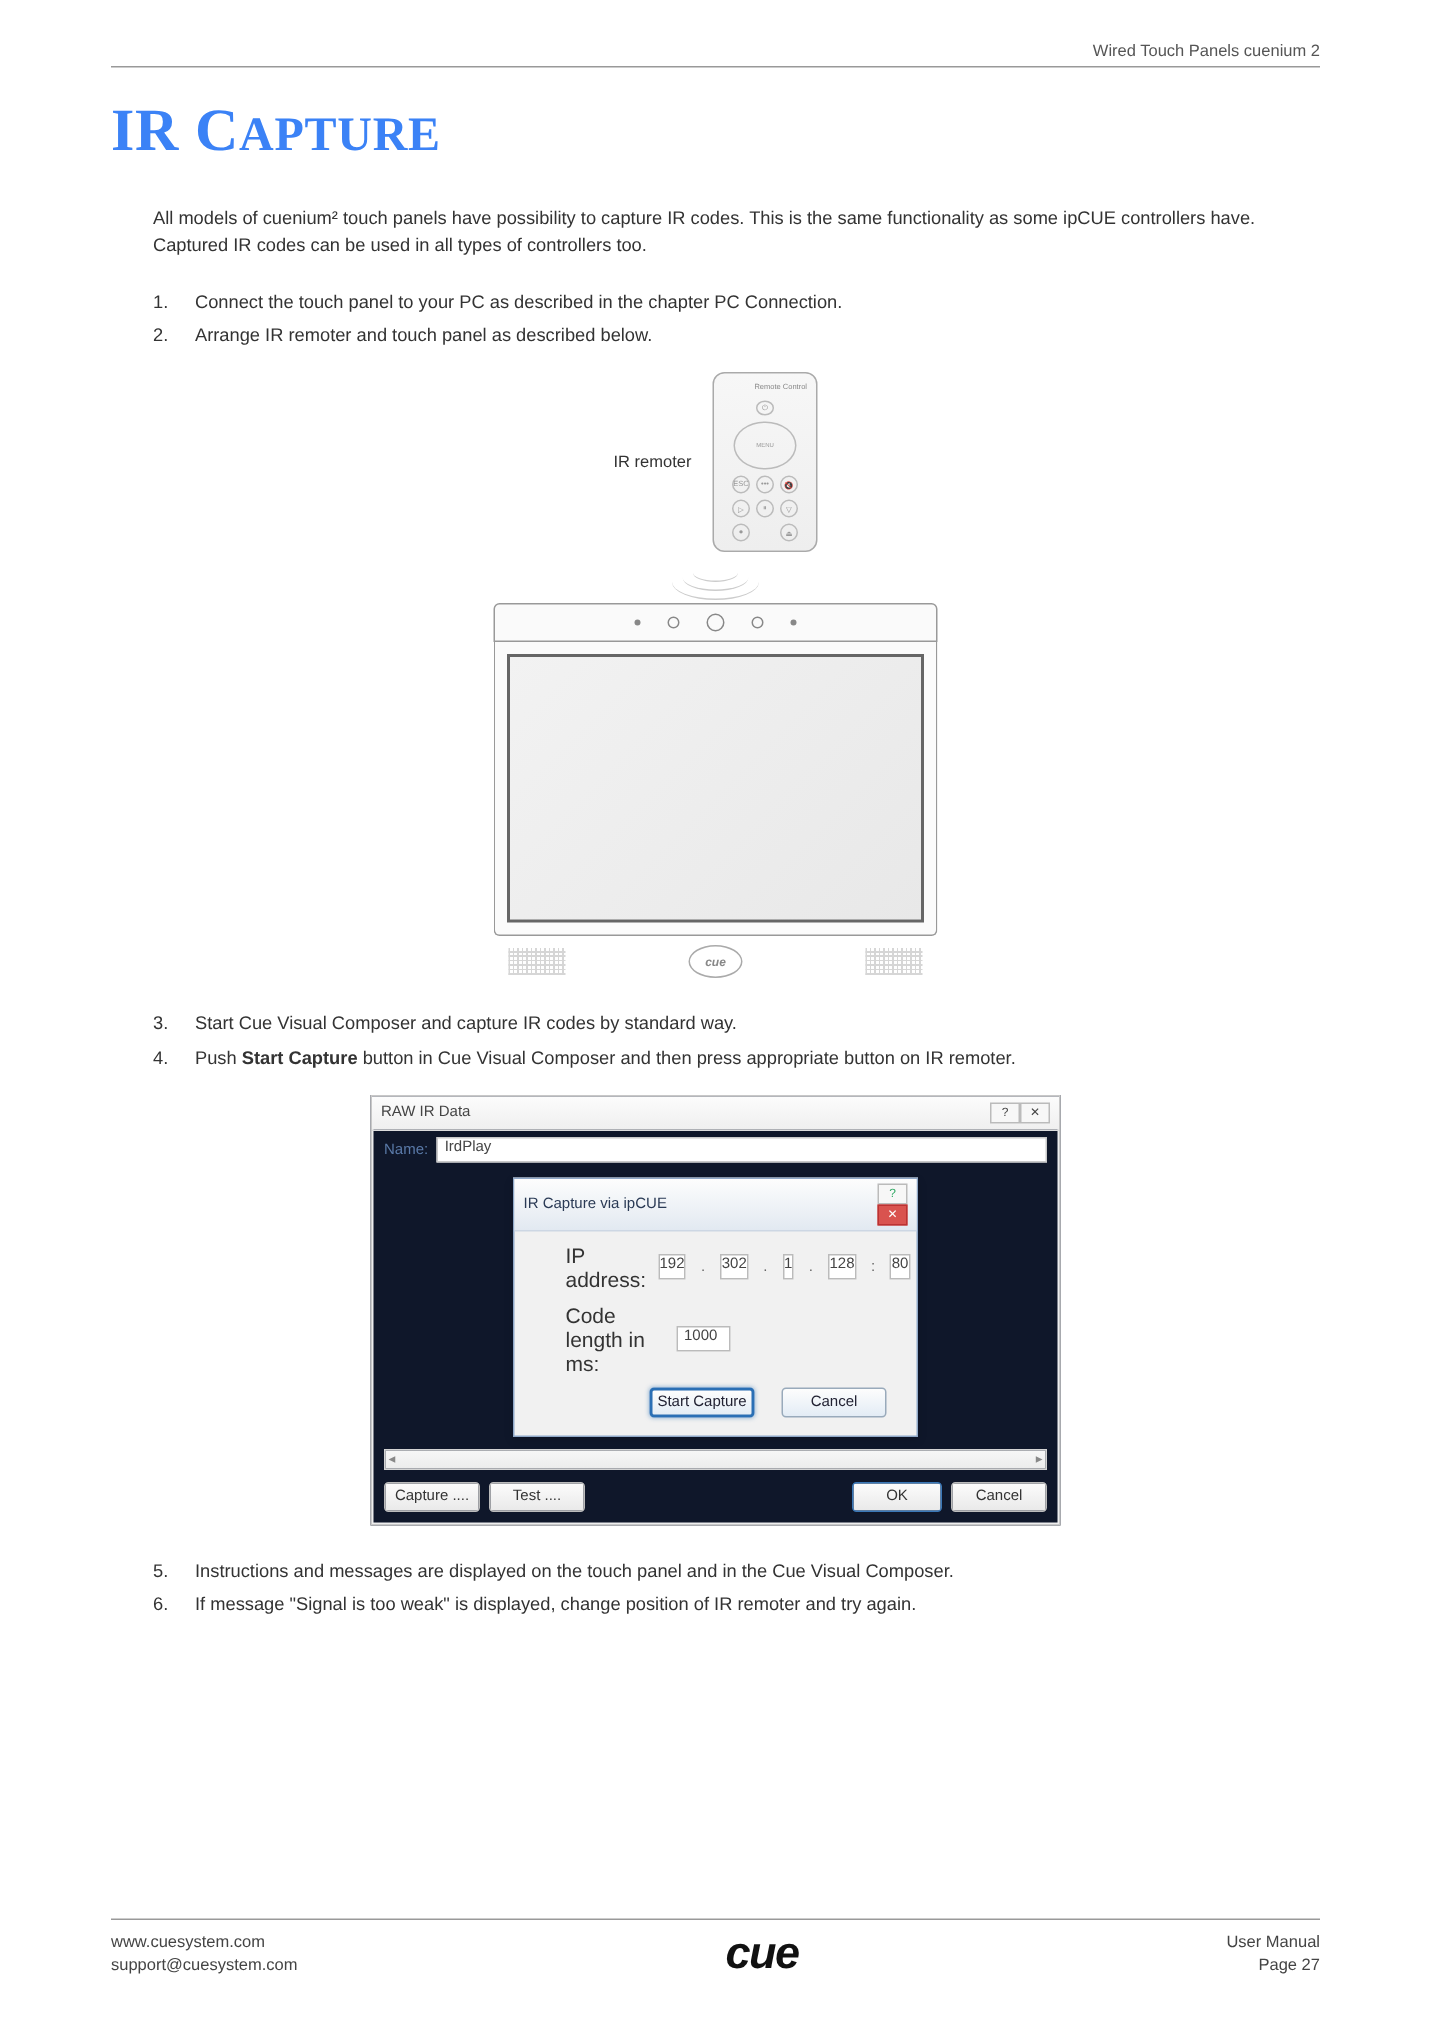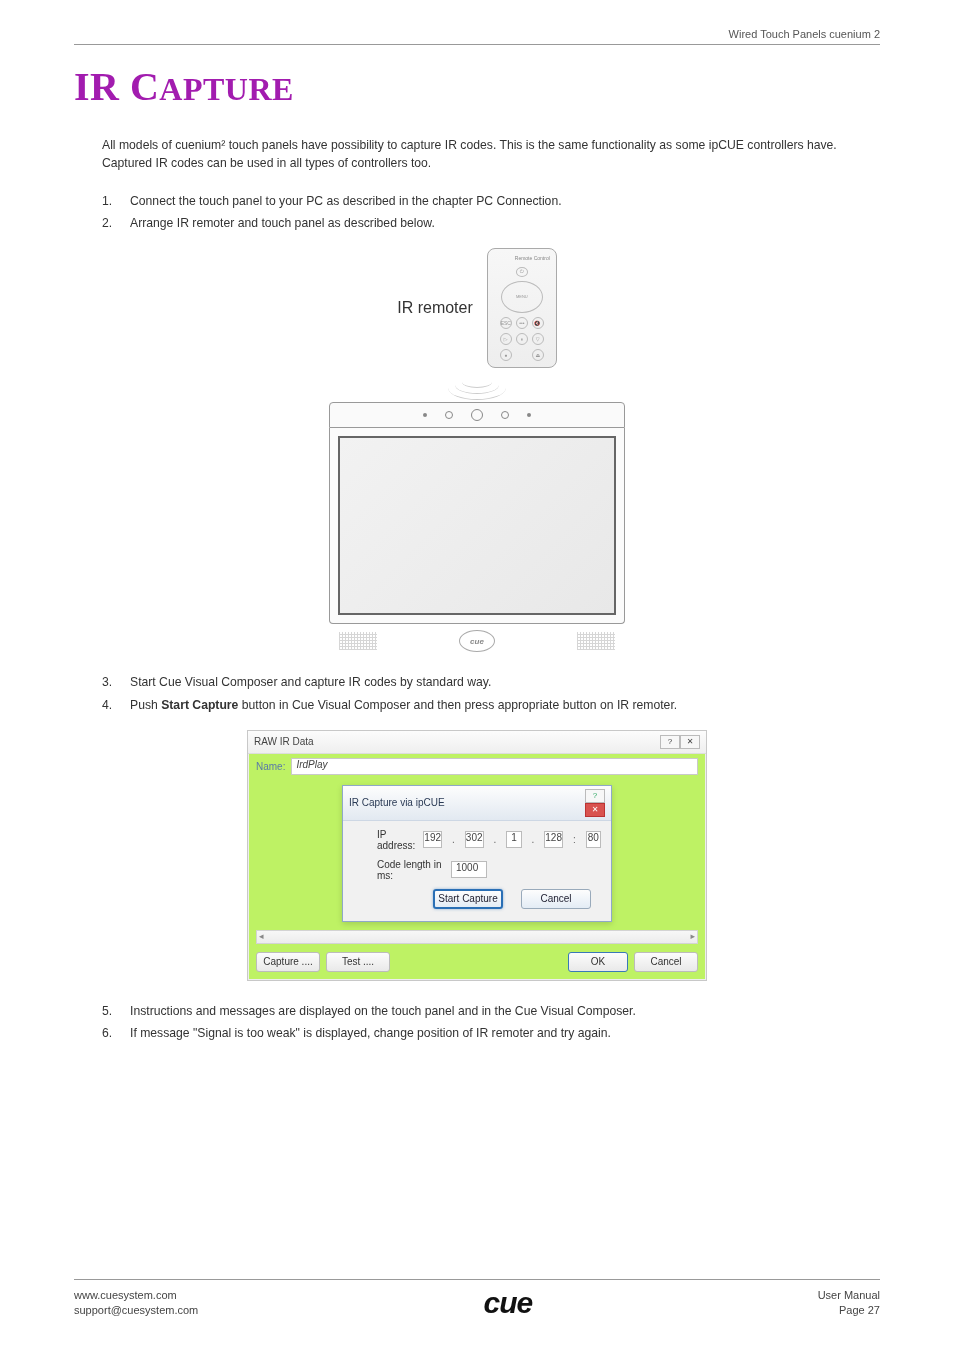--- a/index.html
+++ b/index.html
@@ -22,21 +22,21 @@
   }
   .hr-top {
     border: none;
     border-top: 1px solid #999;
     margin-bottom: 18px;
   }
   h1.title {
     font-family: Georgia, 'Times New Roman', serif;
     font-weight: bold;
     font-size: 40px;
-    color: #a21caf;
+    color: #3b82f6;
     margin-bottom: 26px;
     letter-spacing: 0.5px;
   }
   h1.title .small-caps {
     font-size: 32px;
   }
   .body-text {
     font-size: 12.2px;
     line-height: 1.5;
     margin-left: 28px;
@@ -75,21 +75,21 @@
     flex-direction: column;
     align-items: center;
   }
   .remote-row {
     display: flex;
     align-items: center;
     gap: 14px;
     margin-bottom: 6px;
   }
   .remote-label {
-    font-size: 16px;
+    font-size: 11px;
     color: #333;
   }
   .remote {
     width: 70px;
     height: 120px;
     border: 1px solid #aaa;
     border-radius: 8px;
     background: linear-gradient(#f7f7f7,#eee);
     padding: 6px 6px;
     display: flex;
@@ -147,53 +147,53 @@
     opacity:.6;
   }
   .cue-badge{
     width:36px;height:22px;border:1px solid #aaa;border-radius:50%;
     display:flex;align-items:center;justify-content:center;
     font-size:8px;color:#888;font-style:italic;font-weight:bold;
   }
 
   
   .dialog-fig{
-    width:460px; border:1px solid #c8c8c8; background:#bef264;
+    width:460px; border:1px solid #c8c8c8; background:#0f172a;
     font-family: Tahoma, sans-serif; font-size:10px; color:#444;
     box-shadow: 0 0 0 1px #eee inset;
   }
   .dlg-title{
     display:flex; justify-content:space-between; align-items:center;
     padding:4px 6px; background:linear-gradient(#fcfcfc,#efefef);
     border-bottom:1px solid #ddd;
   }
   .dlg-title .winbtns{ display:flex; gap:0;}
   .winbtn{ width:20px;height:14px;border:1px solid #bbb;background:#f7f7f7;
            display:flex;align-items:center;justify-content:center;font-size:8px;}
   .dlg-row{ display:flex; align-items:center; gap:6px; padding:4px 8px;}
   .dlg-row label{ color:#5a7aa8; }
   .dlg-input{
     flex:1; height:17px; border:1px solid #c9c9c9; background:white;
-    padding:0 4px; font-size:10px;font-style:italic;
+    padding:0 4px; font-size:10px;
   }
   .dlg-meta{ padding:2px 8px 6px 8px; color:#666; font-size:9.5px;}
   .inner-dialog{
     margin: 6px auto 8px auto; width: 270px; border:1px solid #8fa8c8;
     background:#f1f1f1; box-shadow:0 2px 6px rgba(0,0,0,.15);
   }
   .inner-title{
     display:flex; justify-content:space-between; align-items:center;
     background:linear-gradient(#fdfdfd,#e2e9f1); padding:3px 6px;
     border-bottom:1px solid #cdd7e4; font-size:10px; color:#2a3a55;
   }
   .inner-title .winbtns .icon-q{ color:#3a6; }
   .inner-title .winbtns .icon-x{ background:#d9534f;color:white;border-color:#b33;}
   .inner-body{ padding:8px 10px 10px 10px;}
   .field-row{ display:flex; align-items:center; gap:8px; margin-bottom:8px;}
-  .field-row .lbl{ width:90px; font-size:10px; color:#333;padding-left:24px;}
+  .field-row .lbl{ width:90px; font-size:14px; color:#333;padding-left:24px;}
   .ip-cell{ width:30px;height:17px;border:1px solid #bbb;background:white;text-align:center;font-size:10px;}
   .ip-sep{ padding:0 2px; color:#666;}
   .len-input{ width:36px;height:17px;border:1px solid #bbb;background:white;text-align:left;padding:0 4px;font-size:10px;}
   .inner-btnrow{ display:flex; justify-content:space-between; padding:0 10px 2px 80px;}
   .dlg-btn{
     min-width:70px; height:20px; border:1px solid #9ab; background:linear-gradient(#fdfdfd,#e3ecf5);
     border-radius:3px; font-size:10px; color:#223; display:flex;align-items:center;justify-content:center;
   }
   .dlg-btn.primary{ border:2px solid #2a6fb5; box-shadow:0 0 3px rgba(42,111,181,.5);}
   .scroll-row{

